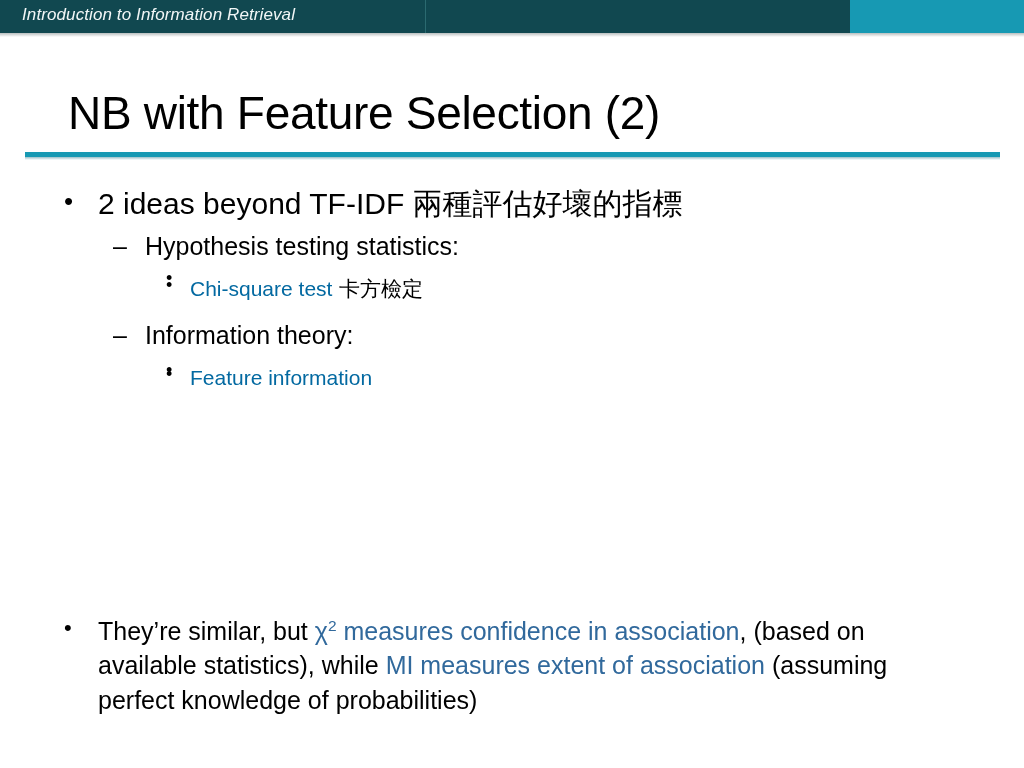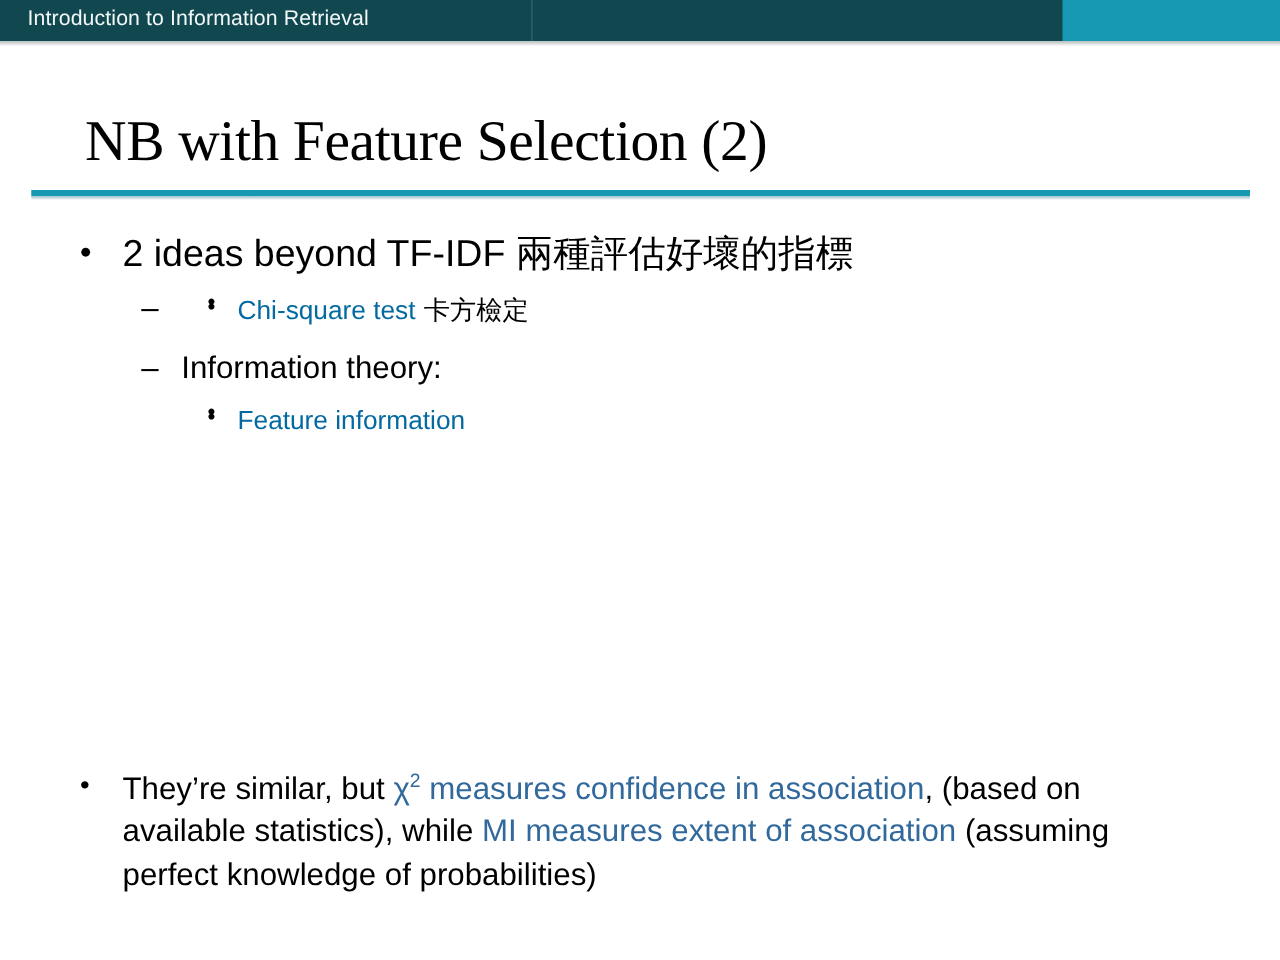--- a/index.html
+++ b/index.html
@@ -39,20 +39,21 @@
     top: 0;
     width: 1px;
     height: 33px;
     background: #2b6a70;
   }
   #header-title {
     position: absolute;
     left: 22px;
     top: 5px;
     font-size: 17px;
+    font-style: italic;
     color: #f2f7f7;
     font-family: "Liberation Sans", sans-serif;
     letter-spacing: 0.1px;
     white-space: nowrap;
   }
   #header-shadow {
     position: absolute;
     left: 0;
     top: 33px;
     width: 1024px;
@@ -60,21 +61,21 @@
     background: linear-gradient(to bottom, #b9bfbf, #ffffff);
   }
 
   
   #slide-title {
     position: absolute;
     left: 68px;
     top: 86px;
     font-size: 46px;
     color: #000000;
-    font-family: Liberation Serif, serif;
+    font-family: Liberation Sans, sans-serif;
     white-space: nowrap;
     letter-spacing: -0.3px;
   }
   #title-rule {
     position: absolute;
     left: 25px;
     top: 152px;
     width: 975px;
     height: 5px;
     background: #1799b3;
@@ -190,20 +191,21 @@
 
 <div id="body-content">
 
   <div class="lvl1">
     <span class="bullet">•</span>
     <span>2 ideas beyond TF-IDF </span><span class="cjk">兩種評估好壞的指標</span>
   </div>
 
   <div class="lvl2">
     <span class="bullet">–</span>
+    <span>Hypothesis testing statistics:</span>
   </div>
 
   <div class="lvl3">
     <span class="bullet">•</span>
   </div>
 
   <div class="lvl3" style="margin-top:14px;">
     <span class="bullet">•</span>
     <span class="red">Chi-square test</span><span class="cjk"> 卡方檢定</span>
   </div>

